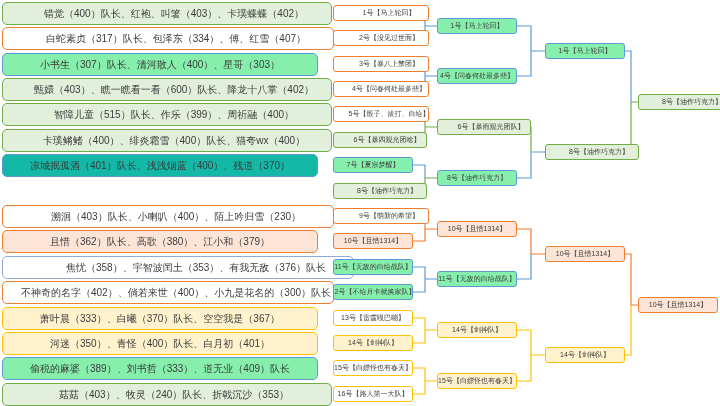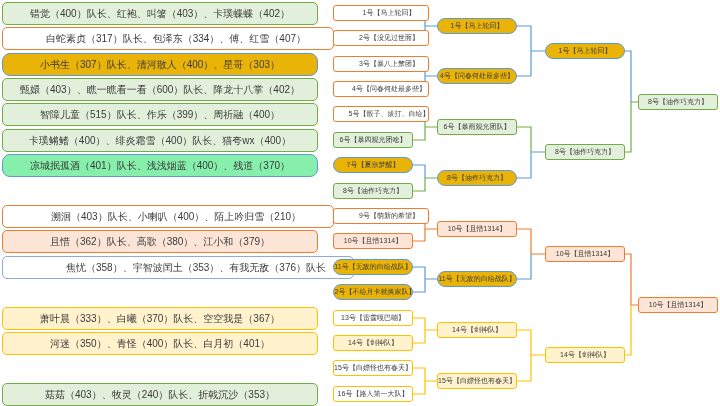--- a/index.html
+++ b/index.html
@@ -5,50 +5,52 @@
   html,body{margin:0;padding:0;background:#fff;}
   #stage{position:relative;width:720px;height:406px;background:#fff;
          font-family:"Liberation Sans","DejaVu Sans",sans-serif;color:#3b3b3b;overflow:hidden;}
   .team{position:absolute;left:2px;width:314px;height:21px;border:1px solid #999;border-radius:5px;
         display:flex;align-items:center;justify-content:center;font-size:10px;background:#fff;
         white-space:nowrap;overflow:hidden;}
   .bx{position:absolute;width:78px;height:14px;border:1px solid #999;border-radius:3px;
       display:flex;align-items:center;justify-content:center;font-size:7px;background:#fff;
       white-space:nowrap;overflow:hidden;}
   
-  .g-f{border-color:#70ad47;background:#e2efda;}
+  .g-f{border-color:#70ad47;background:#e2efda;padding-left:14px;}
   .o-f{border-color:#ed7d31;background:#fce4d6;}
   .o-w{border-color:#ed7d31;background:#fff;padding-left:16px;}
-  .b-f{border-color:#5b9bd5;background:#86efac;border-radius:8px;}
-  .b-w{border-color:#5b9bd5;background:#eab308;border-radius:8px;}
+  .b-f{border-color:#5b9bd5;background:#14b8a6;}
+  .b-w{border-color:#5b9bd5;background:#86efac;}
   .b2-w{border-color:#8eaadb;background:#fff;padding-left:36px;}
   .y-f{border-color:#ffc000;background:#fff2cc;}
   .y-w{border-color:#ffc000;background:#fff;}
   
   svg.lines{position:absolute;left:0;top:0;pointer-events:none;}
   svg.lines path{fill:none;stroke-width:1.2;}
   .lb{stroke:#5b9bd5;} .lg{stroke:#70ad47;} .lo{stroke:#ed7d31;} .ly{stroke:#ffc000;}
 </style>
 </head>
 <body>
 
 <div id="stage">
 
   <div class="team g-f" style="top:2px">错觉（400）队长、红袍、叫箸（403）、卡璞蝶蝶（402）</div>
   <div class="team o-w" style="top:27px">白蛇素贞（317）队长、包泽东（334）、傅、红雪（407）</div>
   <div class="team b-w" style="top:53px">小书生（307）队长、清河散人（400）、星哥（303）</div>
   <div class="team g-f" style="top:78px">甄嬛（403）、瞧一瞧看一看（600）队长、降龙十八掌（402）</div>
   <div class="team g-f" style="top:103px">智障儿童（515）队长、作乐（399）、周祈融（400）</div>
   <div class="team g-f" style="top:129px">卡璞鳉鳍（400）、绯炎霜雪（400）队长、猫夸wx（400）</div>
   <div class="team b-f" style="top:154px">凉城抿孤酒（401）队长、浅浅烟蓝（400）、残道（370）</div>
-  <div class="team o-w" style="top:205px">溯洄（403）队长、小喇叭（400）、陌上吟归雪（210）</div>
+  <div class="team o-w" style="top:205px">溯洄（403）队长、小喇叭（400）、陌上吟归雪（230）</div>
   <div class="team o-f" style="top:230px">且惜（362）队长、高歌（380）、江小和（379）</div>
   <div class="team b2-w" style="top:256px">焦忧（358）、宇智波闰土（353）、有我无敌（376）队长</div>
+  <div class="team o-w" style="top:281px">不神奇的名字（402）、倘若来世（400）、小九是花名的（300）队长</div>
   <div class="team y-f" style="top:307px">萧叶晨（333）、白曦（370）队长、空空我是（367）</div>
   <div class="team y-f" style="top:332px">河迷（350）、青怪（400）队长、白月初（401）</div>
+  <div class="team b-w" style="top:357px">偷税的麻婆（389）、刘书哲（333）、道无业（409）队长</div>
   <div class="team g-f" style="top:383px">菇菇（403）、牧灵（240）队长、折戟沉沙（353）</div>
 
   <svg class="lines" width="720" height="406" viewBox="0 0 720 406">
 
     <path class="lb" d="M413 13H425V26M413 38H425V26M425 26H437"></path>
     <path class="lb" d="M413 64H425V76M413 89H425V76M425 76H437"></path>
     <path class="lg" d="M413 114H425V127M413 140H425V127M425 127H437"></path>
     <path class="lb" d="M413 165H425V178"></path>
     <path class="lg" d="M413 191H425V178M425 178H437"></path>
     <path class="lo" d="M413 216H425V229M413 241H425V229M425 229H437"></path>

